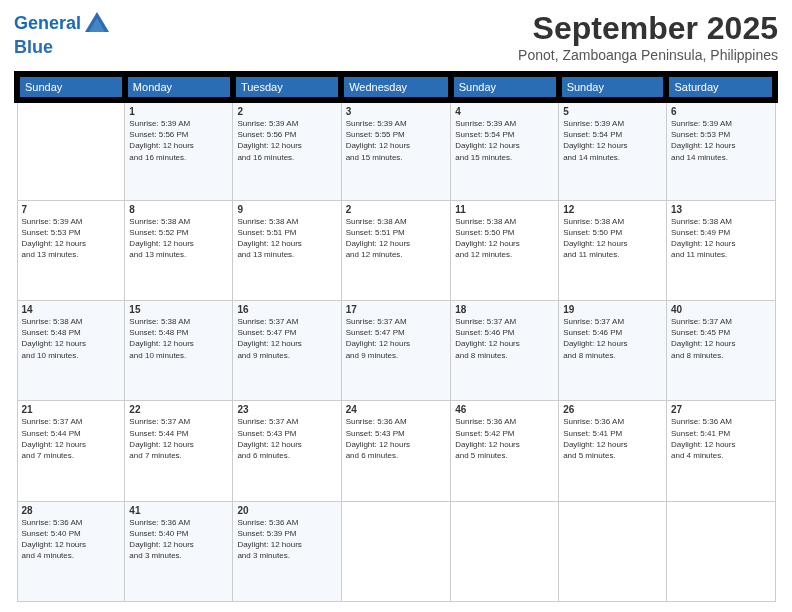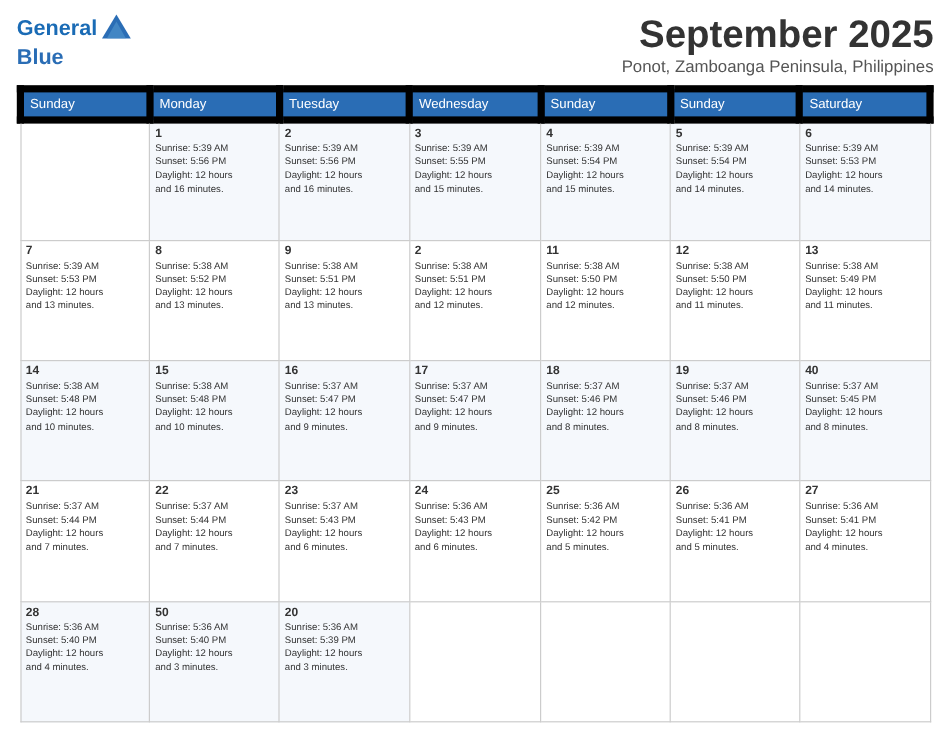--- a/index.html
+++ b/index.html
@@ -300,21 +300,21 @@
 and 6 minutes.</div>
           </td>
           <td>
             <span class="day-num">24</span>
             <div class="day-info" style="white-space: pre-line;">Sunrise: 5:36 AM
 Sunset: 5:43 PM
 Daylight: 12 hours
 and 6 minutes.</div>
           </td>
           <td>
-            <span class="day-num">25</span>
+            <span class="day-num">46</span>
             <div class="day-info" style="white-space: pre-line;">Sunrise: 5:36 AM
 Sunset: 5:42 PM
 Daylight: 12 hours
 and 5 minutes.</div>
           </td>
           <td>
             <span class="day-num">26</span>
             <div class="day-info" style="white-space: pre-line;">Sunrise: 5:36 AM
 Sunset: 5:41 PM
 Daylight: 12 hours
@@ -330,21 +330,21 @@
         </tr>
         <tr class="row-stripe">
           <td>
             <span class="day-num">28</span>
             <div class="day-info" style="white-space: pre-line;">Sunrise: 5:36 AM
 Sunset: 5:40 PM
 Daylight: 12 hours
 and 4 minutes.</div>
           </td>
           <td>
-            <span class="day-num">50</span>
+            <span class="day-num">41</span>
             <div class="day-info" style="white-space: pre-line;">Sunrise: 5:36 AM
 Sunset: 5:40 PM
 Daylight: 12 hours
 and 3 minutes.</div>
           </td>
           <td>
             <span class="day-num">20</span>
             <div class="day-info" style="white-space: pre-line;">Sunrise: 5:36 AM
 Sunset: 5:39 PM
 Daylight: 12 hours

